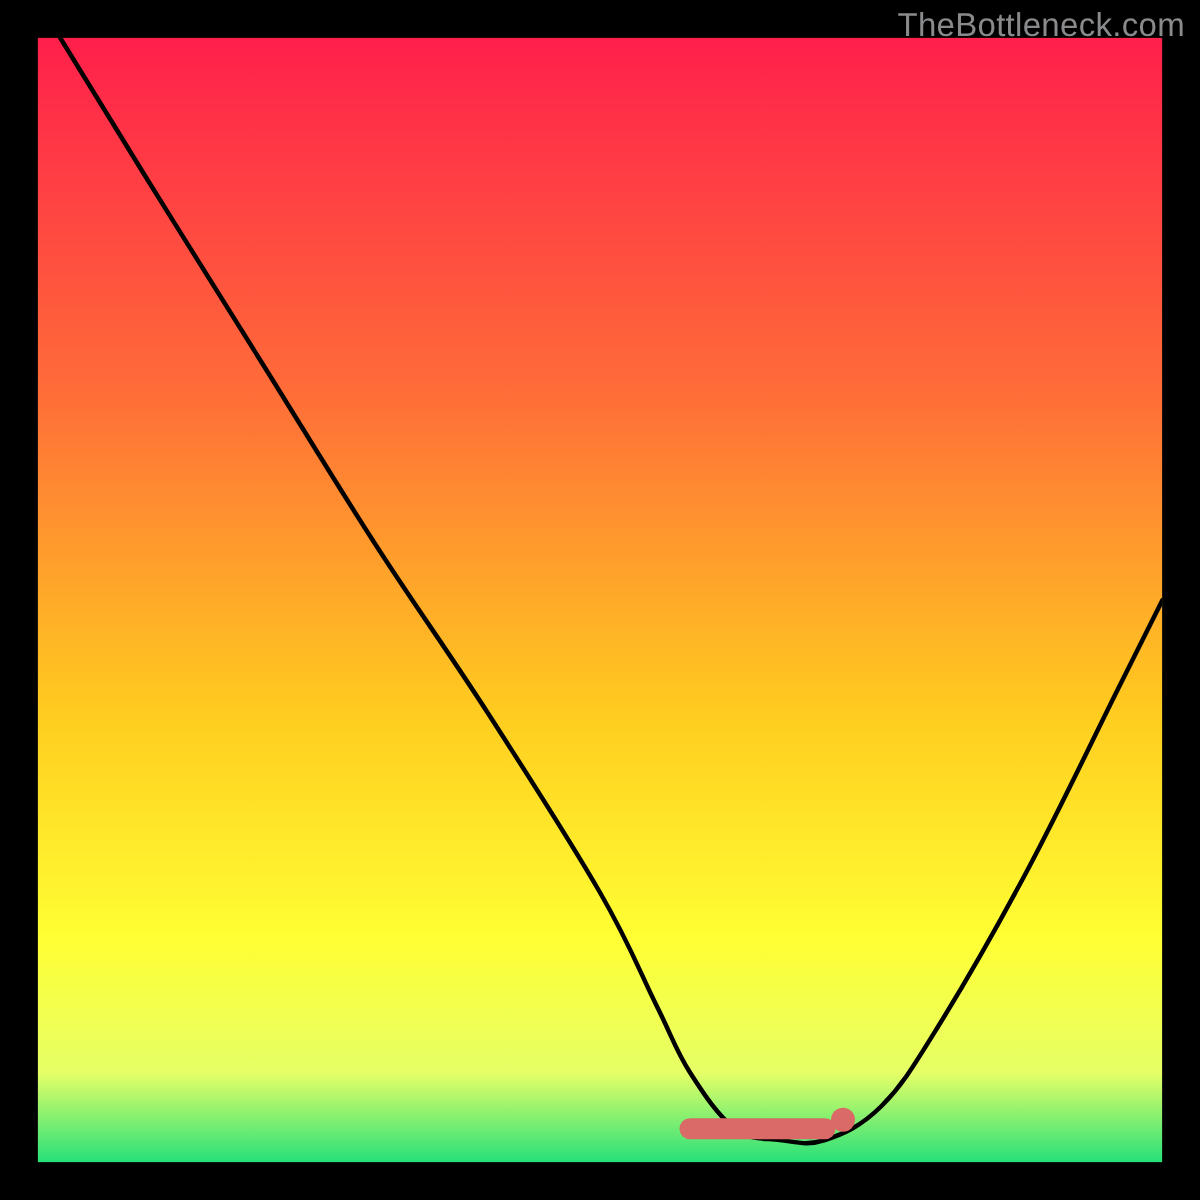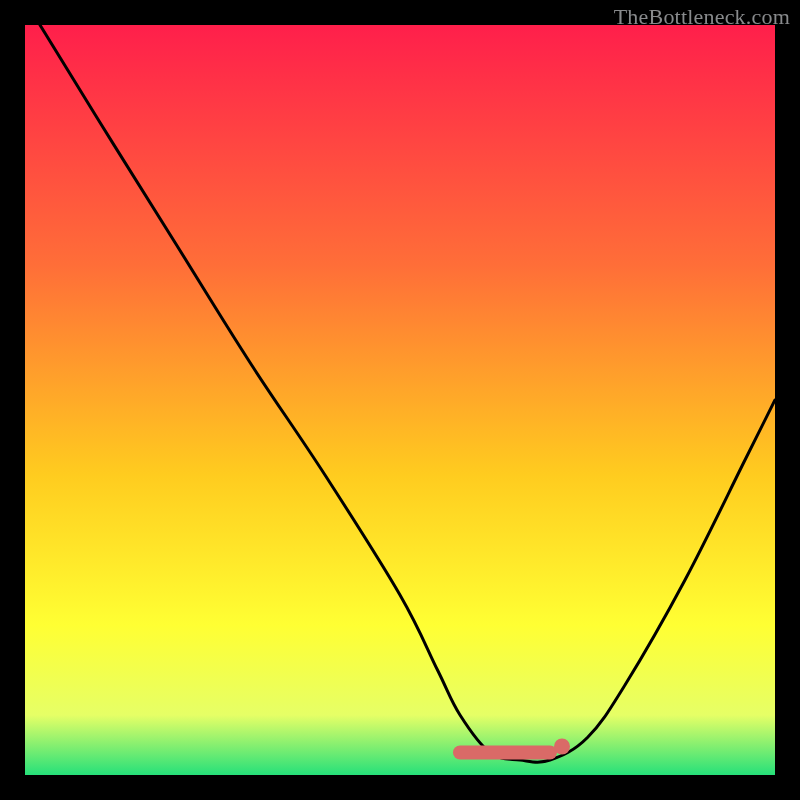--- a/index.html
+++ b/index.html
@@ -11,21 +11,20 @@
     overflow: hidden;
     font-family: Arial, Helvetica, sans-serif;
   }
   .frame {
     position: absolute;
     left: 0;
     top: 0;
     width: 800px;
     height: 800px;
     background: #000;
-    font-family: Liberation Serif, serif;
   }
   .plot {
     position: absolute;
     left: 25px;
     top: 25px;
     width: 750px;
     height: 750px;
     overflow: hidden;
   }
   .gradient {

